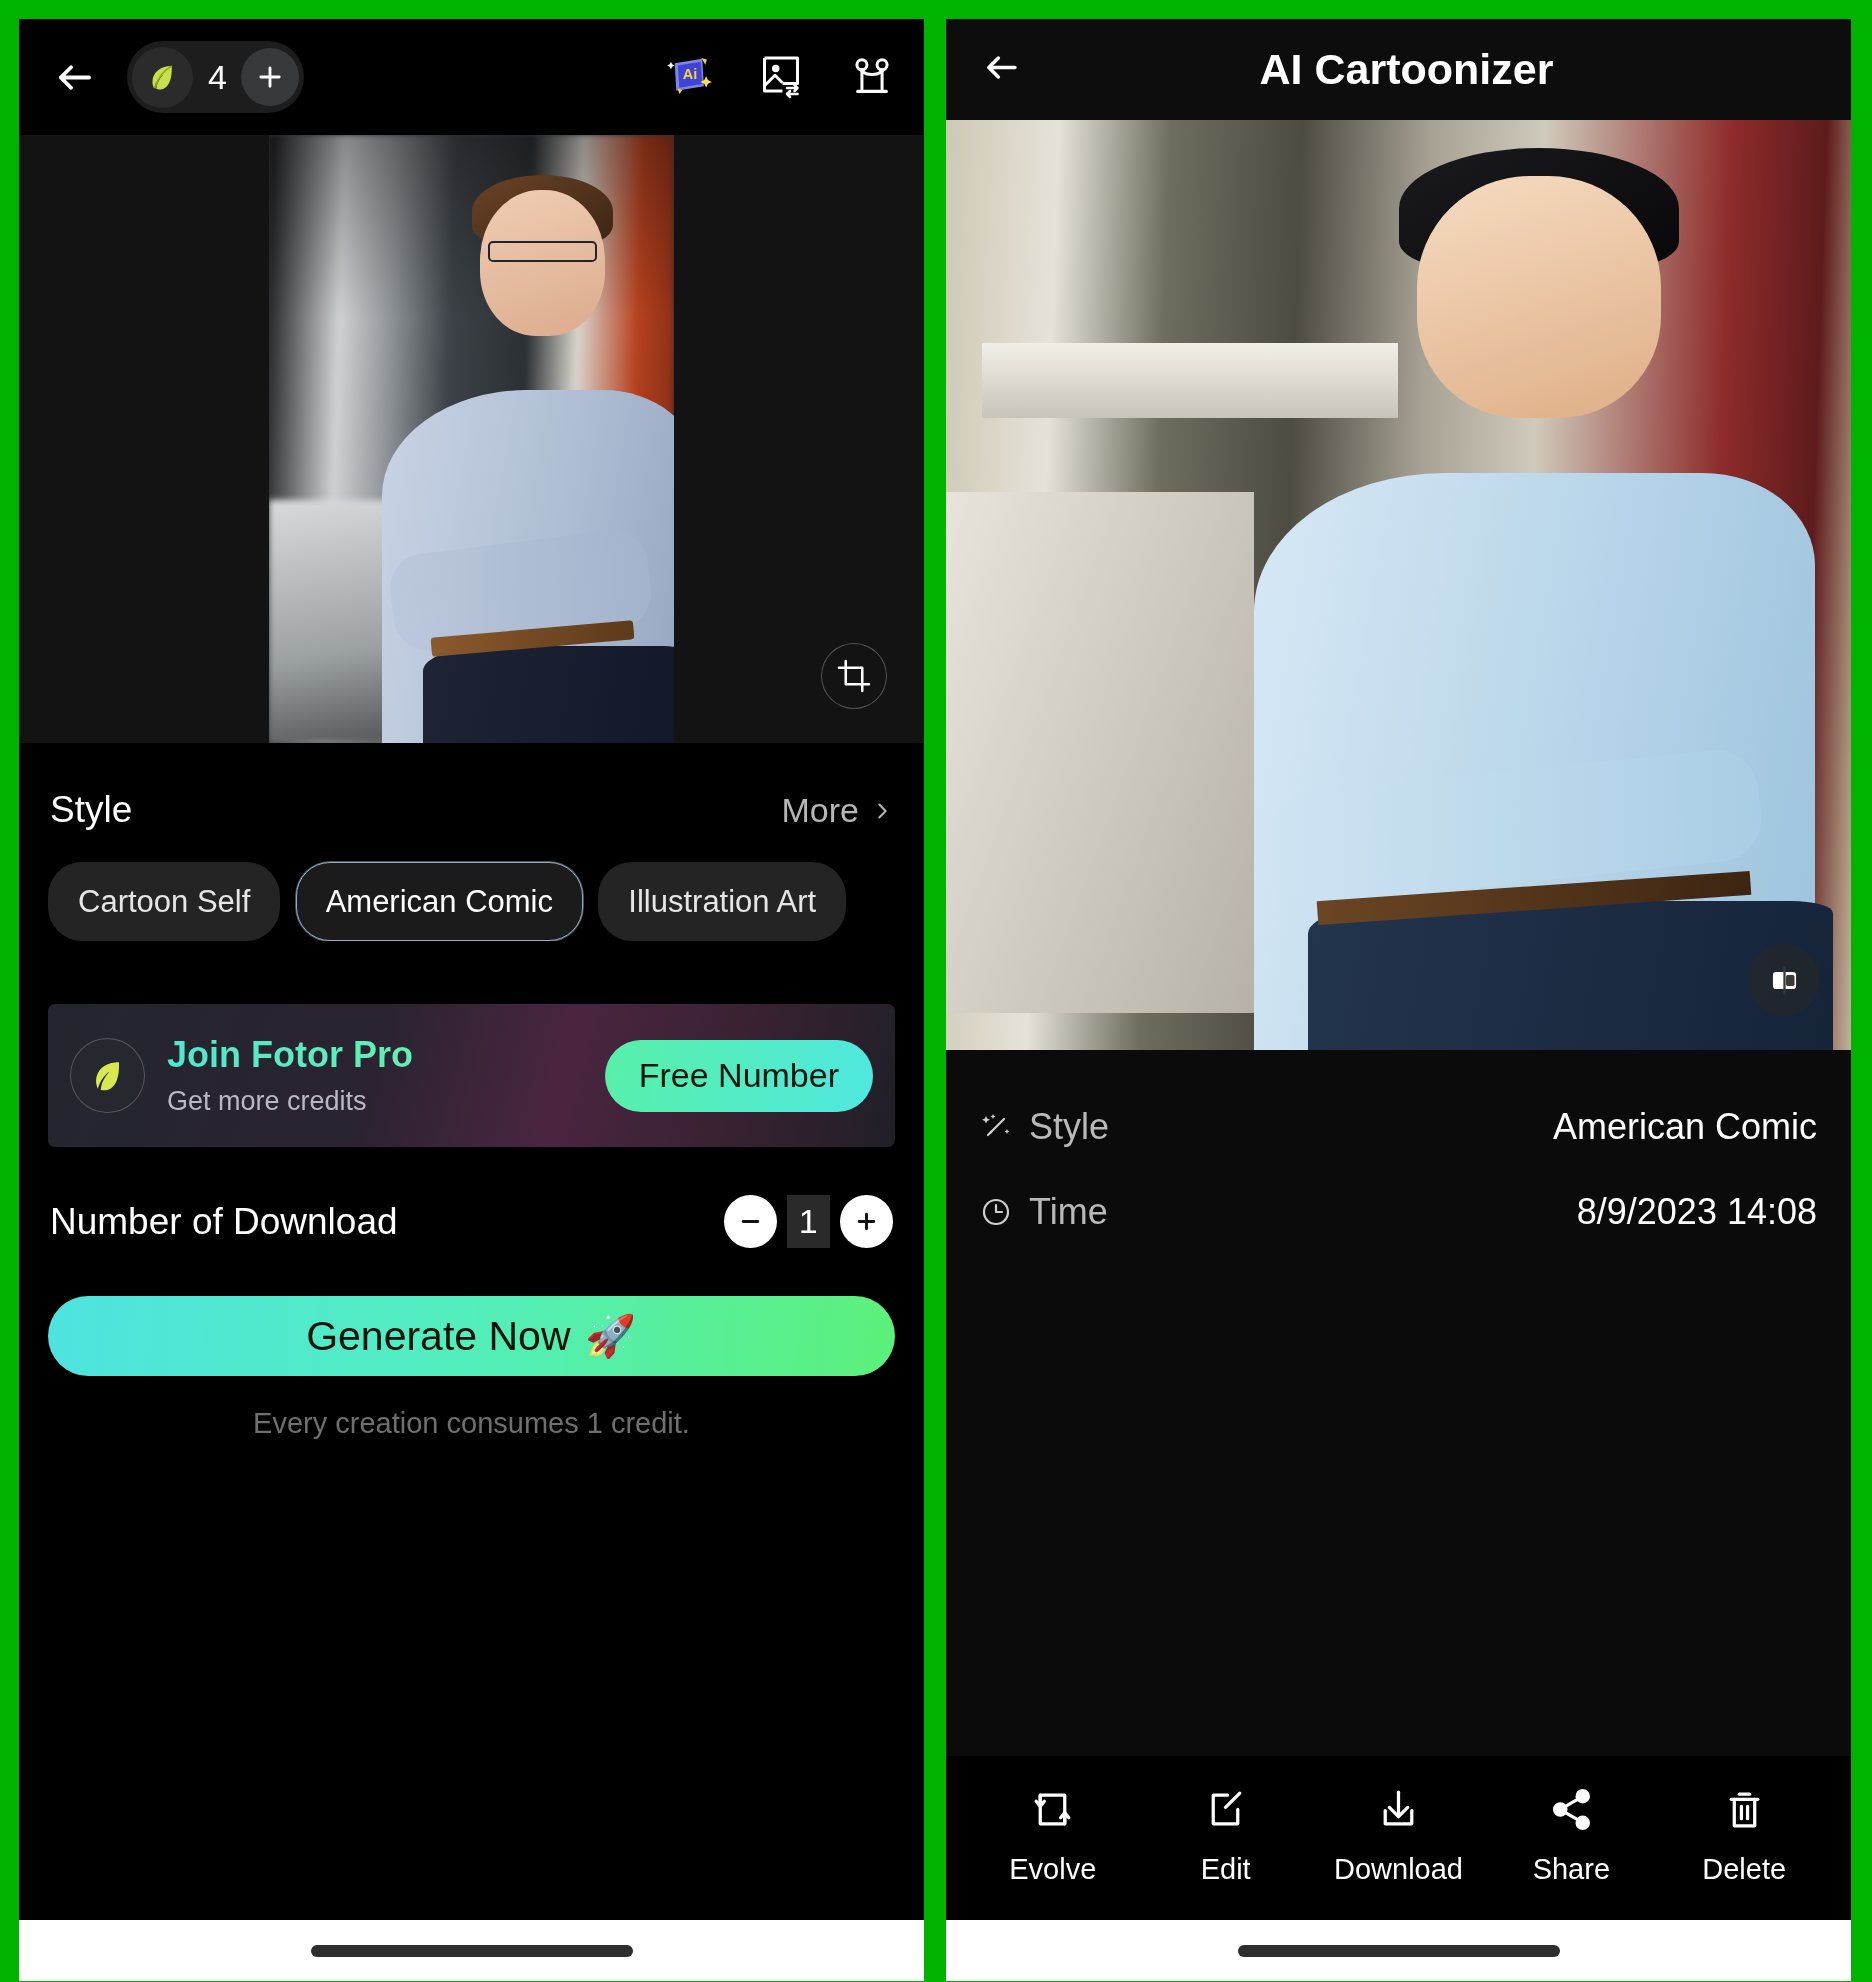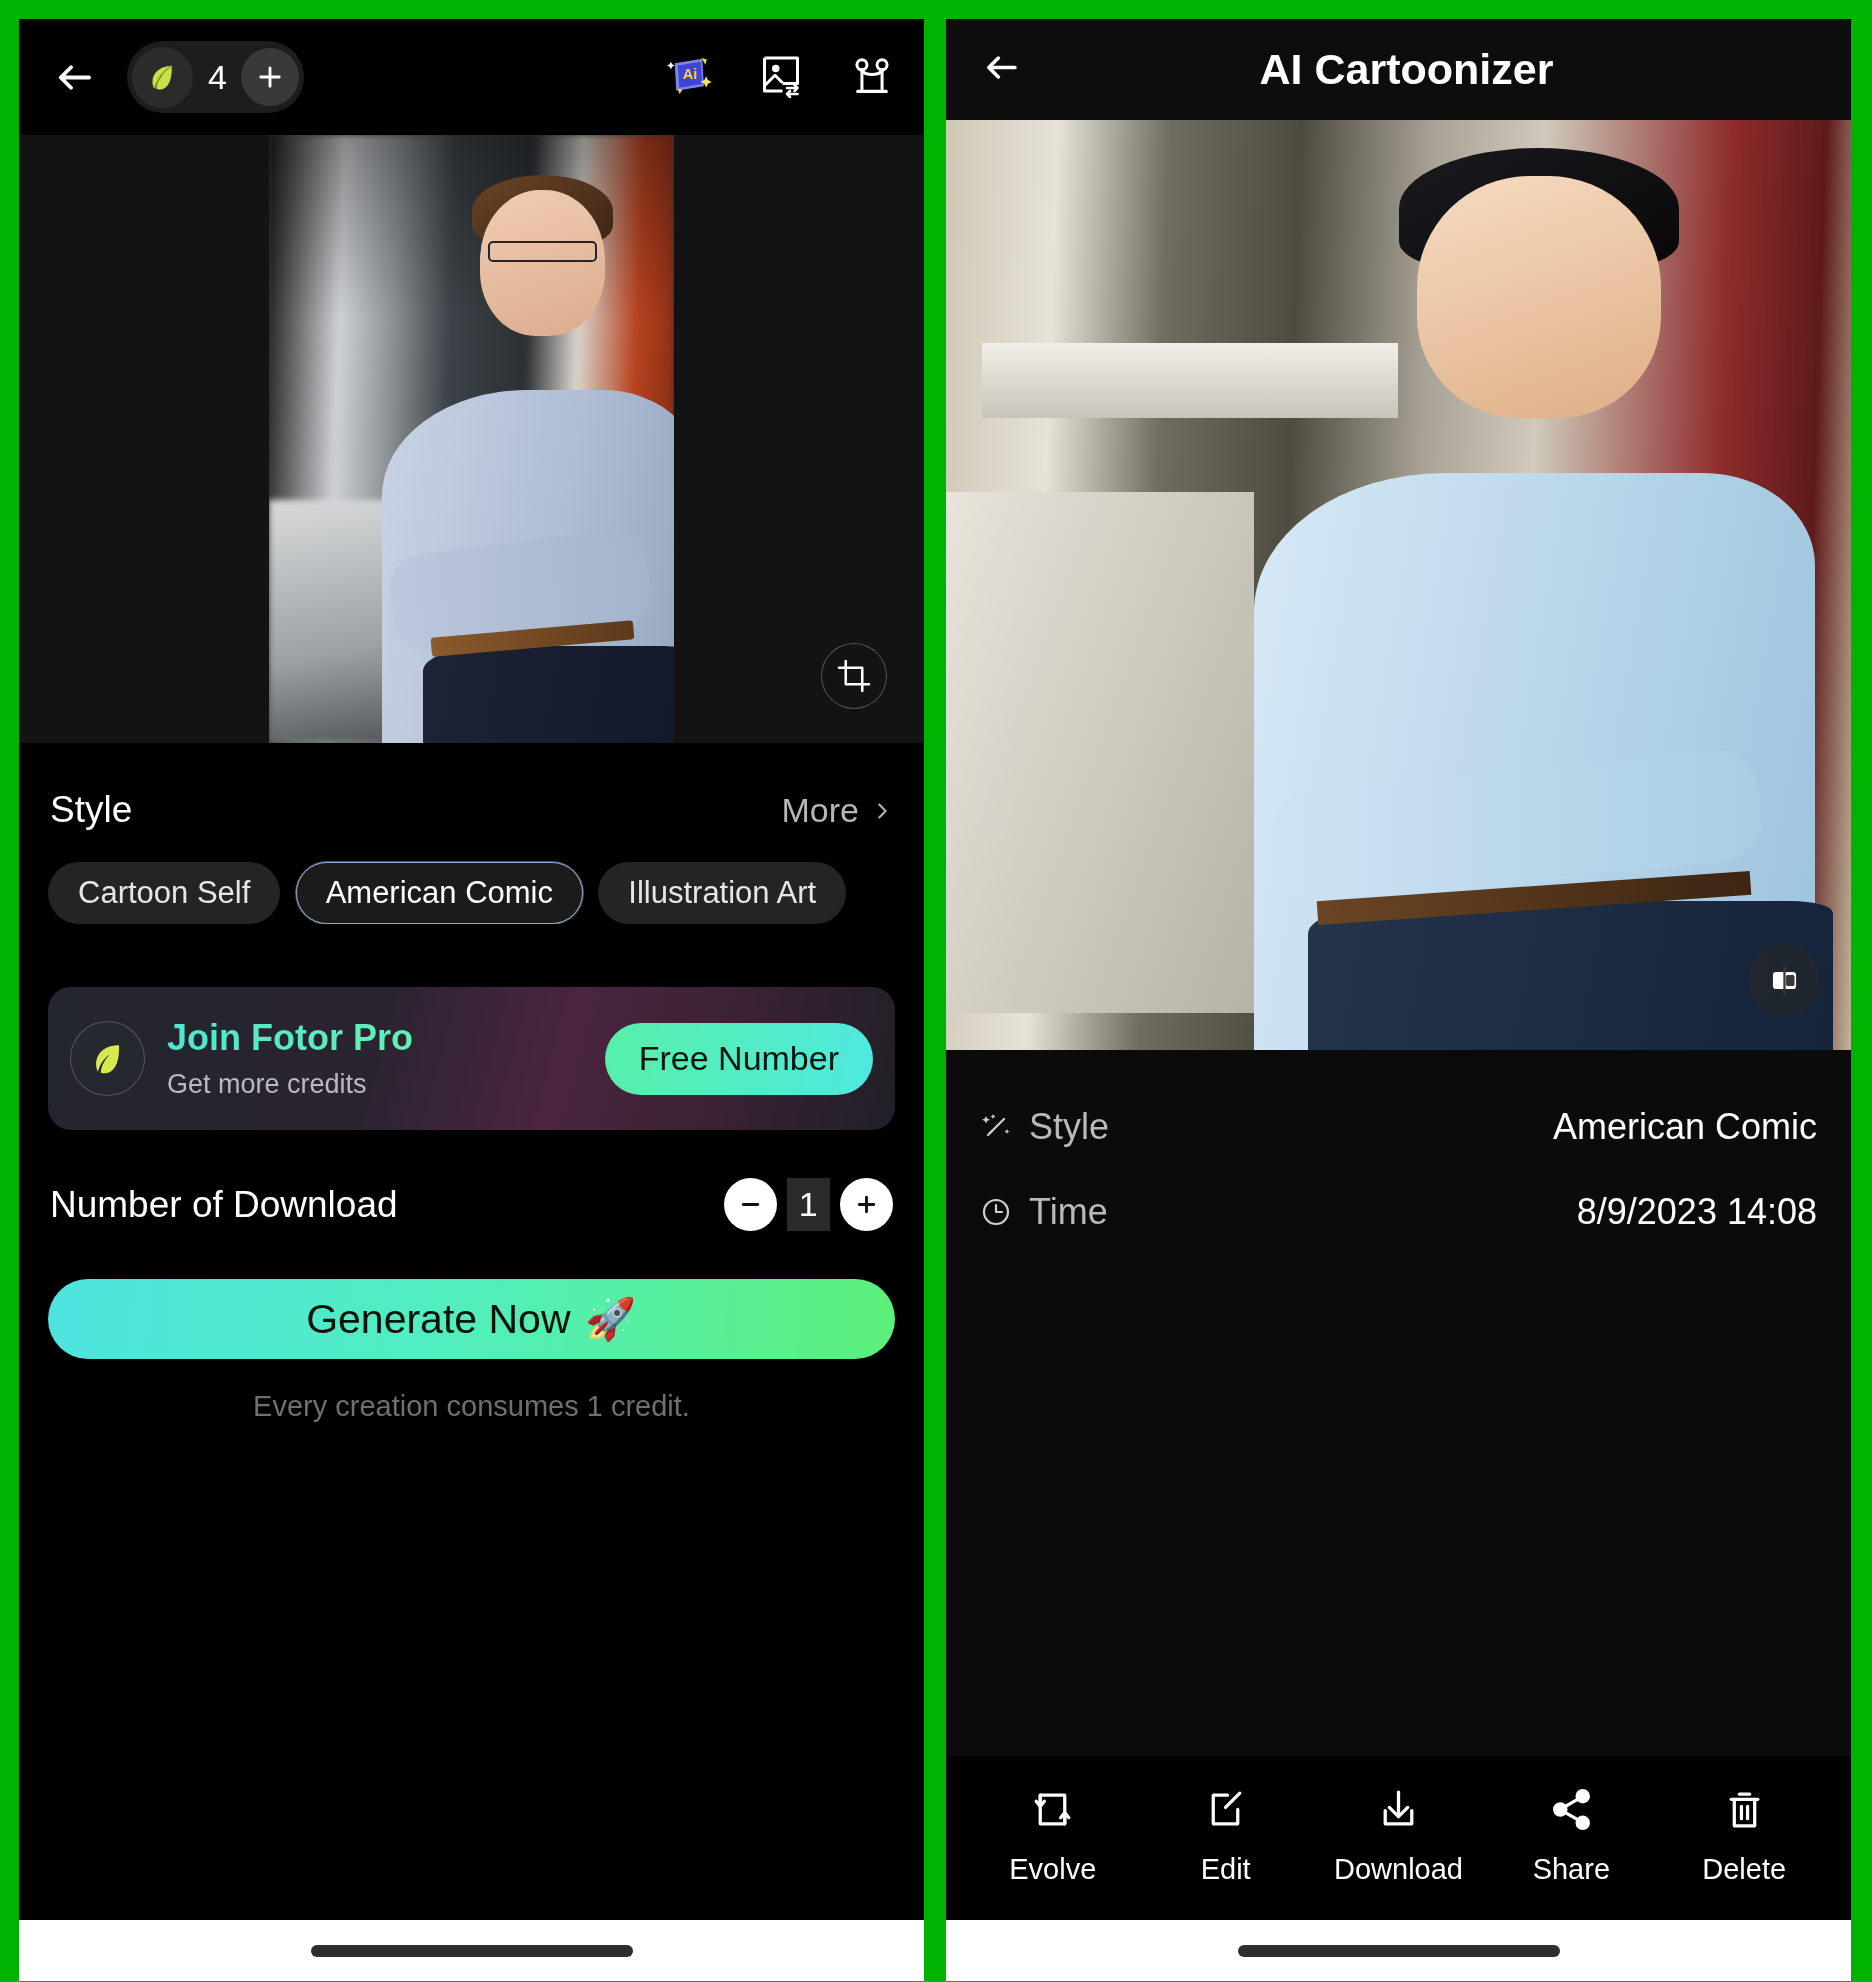--- a/index.html
+++ b/index.html
@@ -98,42 +98,42 @@
     margin-left: auto; color: #b6b6b6; font-size: 34px;
     display: flex; align-items: center; gap: 12px; cursor: pointer;
   }
   .chips-row {
     display: flex; gap: 15.3px;
     padding: 31px 0 0 29px;
     overflow: hidden;
   }
   .chip {
     flex: 0 0 auto;
-    height: 62px;
+    height: 79px;
     padding: 0 29px;
     border-radius: 34px;
     background: #242424;
     color: #e6e6e6;
     font-size: 31px;
     display: flex; align-items: center; justify-content: center;
     white-space: nowrap;
     cursor: pointer;
     border: 1.7px solid transparent;
   }
   .chip.sel {
     background: #1b1b1b;
     color: #fff;
     border: 1.7px solid #9aa6cf;
     box-shadow: 0 0 0 0.9px rgba(130,210,200,0.45);
   }
 
   .pro-banner {
     margin: 63px 29px 0 29px;
     height: 143px;
-    border-radius: 23px;
+    border-radius: 7px;
     background: linear-gradient(105deg,#23262e 0%,#2a2330 38%,#4a2540 60%,#3b2233 78%,#201f27 100%);
     display: flex; align-items: center;
     padding: 0 22px;
     cursor: pointer;
     position: relative;
     overflow: hidden;
   }
   .pro-avatar {
     width: 75px; height: 75px; border-radius: 50%;
     background: #26282f;

